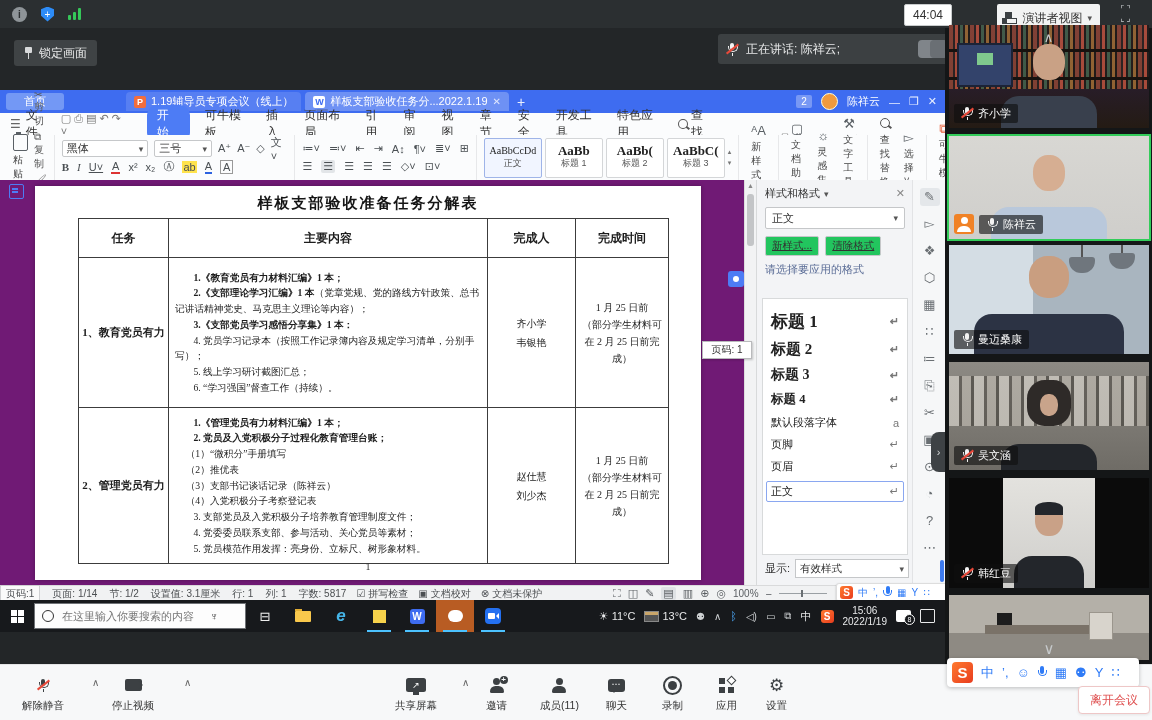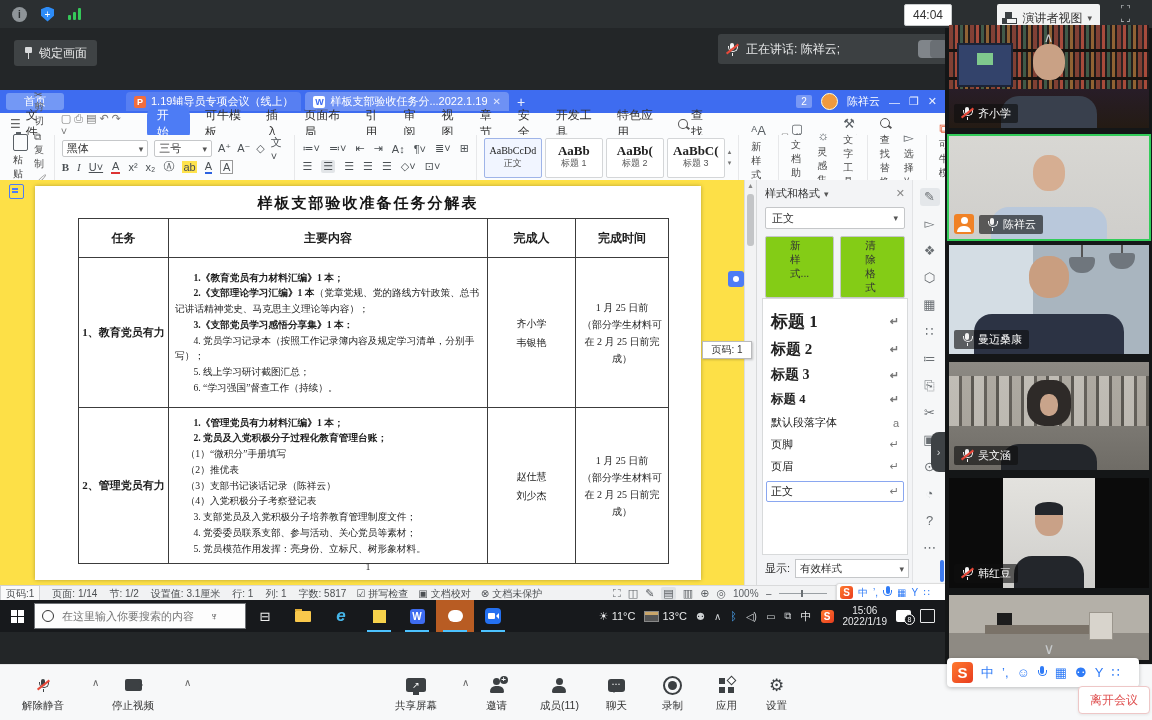--- a/index.html
+++ b/index.html
@@ -90,21 +90,21 @@
   .a-box{border:1px solid #999;padding:0 2px;}
   .stylebox{width:56px;height:38px;border:1px solid #d4d6d8;background:#fff;border-radius:2px;display:flex;flex-direction:column;
             align-items:center;justify-content:center;gap:1px;color:#222;}
   .stylebox.sel{border-color:#9fb4e8;background:#f1f5ff;}
   .stylebox .prev{font-family:"Liberation Serif",serif;font-size:10px;line-height:11px;}
   .stylebox.h .prev{font-weight:bold;font-size:13px;}
   .stylebox .nm{font-size:9px;color:#555;}
   .vbtn{display:flex;flex-direction:column;align-items:center;justify-content:center;font-size:10px;color:#444;gap:2px;padding:0 5px;}
   .vbtn .ic{font-size:13px;color:#5a6065;height:15px;line-height:15px;}
   
-  #docarea{position:absolute;left:0;top:90px;width:756px;height:405px;background:#fde047;overflow:hidden;}
+  #docarea{position:absolute;left:0;top:90px;width:756px;height:405px;background:#701a75;overflow:hidden;}
   #dpage{position:absolute;left:35px;top:6px;width:666px;height:394px;background:#fff;box-shadow:0 0 4px rgba(0,0,0,.28);}
   .margin-ic{position:absolute;left:9px;top:4px;width:13px;height:13px;border:1.5px solid #4d7cf5;border-radius:2px;}
   .margin-ic::after{content:"";position:absolute;left:2px;top:3px;width:6px;height:1.5px;background:#4d7cf5;box-shadow:0 3px 0 #4d7cf5;}
   #doctitle{position:absolute;left:0;top:8px;width:100%;text-align:center;font-family:"Liberation Serif","DejaVu Serif",serif;
             font-size:15px;font-weight:bold;letter-spacing:2px;color:#161616;}
   #dtable{position:absolute;left:43px;top:32px;width:590px;border-collapse:collapse;table-layout:fixed;
           font-family:"Liberation Serif","DejaVu Serif",serif;color:#1d1d1d;}
   #dtable td,#dtable th{border:1px solid #3c3c3c;}
   #dtable th{font-size:12px;font-weight:bold;height:36px;}
   .cell-task{font-size:11px;font-weight:bold;text-align:center;vertical-align:middle;}
@@ -121,21 +121,21 @@
   #scrolltip{position:absolute;left:702px;top:161px;width:48px;height:16px;background:#fff;border:1px solid #b9babc;box-shadow:1px 1px 2px rgba(0,0,0,.2);
              font-size:10px;color:#333;display:flex;align-items:center;justify-content:center;}
   #locpin{position:absolute;left:728px;top:91px;width:16px;height:16px;background:#4d7cf5;border-radius:3px;}
   #locpin::after{content:"";position:absolute;left:5px;top:5px;width:6px;height:6px;border-radius:50%;background:#fff;}
   
   #spanel{position:absolute;left:756px;top:90px;width:156px;height:405px;background:#f3f4f6;border-left:1px solid #d8dadb;font-size:11px;color:#333;}
   .sp-head{display:flex;align-items:center;padding:6px 8px 4px;}
   .sp-x{margin-left:auto;color:#888;}
   .sp-sel{margin:2px 8px;height:20px;background:#fff;border:1px solid #c5c7c9;border-radius:2px;display:flex;align-items:center;justify-content:space-between;padding:0 6px;}
   .sp-btns{display:flex;gap:6px;margin:7px 8px 6px;}
-  .sp-btn{background:#84cc16;border:1px solid #c5c7c9;border-radius:2px;padding:2px 24px;font-size:10.5px;}
+  .sp-btn{background:#22c55e;border:1px solid #c5c7c9;border-radius:2px;padding:2px 6px;font-size:10.5px;text-decoration:underline;}
   .sp-hint{margin:2px 8px 5px;color:#5a6c96;}
   .sp-list{position:absolute;left:5px;right:5px;top:118px;bottom:30px;background:#fff;border:1px solid #d8dadb;padding:4px 8px;overflow:hidden;}
   .sp-item{display:flex;align-items:center;justify-content:space-between;color:#222;margin:7px 0;}
   .sp-item .ret{color:#777;font-size:11px;}
   .sp-item.hh1{font-size:17px;font-weight:bold;font-family:"Liberation Serif",serif;}
   .sp-item.hh2{font-size:15px;font-weight:bold;font-family:"Liberation Serif",serif;}
   .sp-item.hh3{font-size:14px;font-weight:bold;font-family:"Liberation Serif",serif;}
   .sp-item.hh4{font-size:12.5px;font-weight:bold;font-family:"Liberation Serif",serif;}
   .sp-item.plain{font-size:11px;}
   .sp-item.cursel{border:1px solid #8aa7f0;border-radius:2px;padding:2px 4px;margin:5px -5px;}

